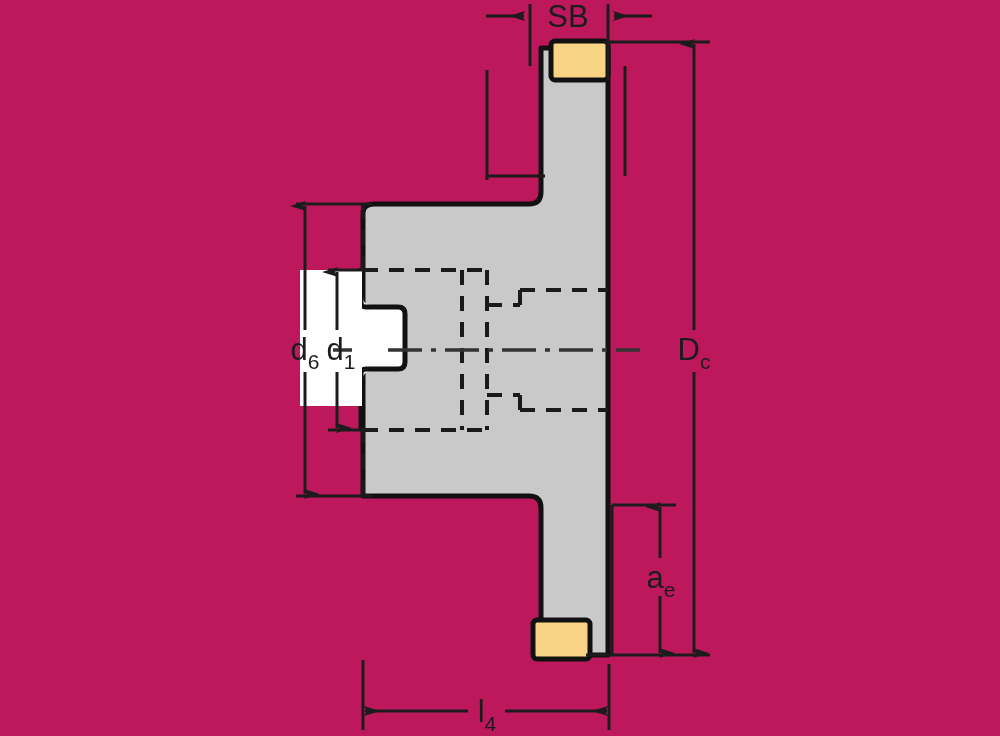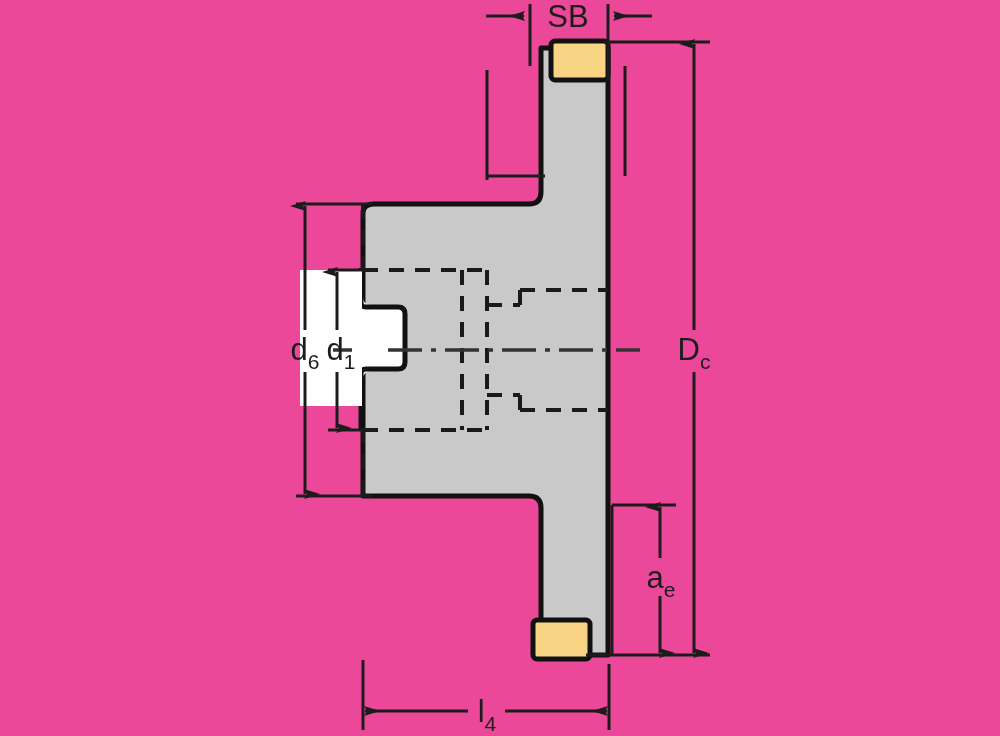--- a/index.html
+++ b/index.html
@@ -8,21 +8,21 @@
     padding: 0;
     background: #ffffff;
   }
   body {
     font-family: "Liberation Sans", sans-serif;
   }
   #drawing-root {
     position: relative;
     width: 1000px;
     height: 736px;
-    background: #ec4899;
+    background: #be185d;
     overflow: hidden;
     text-align: center;
   }
   #drawing-svg {
     position: absolute;
     left: 0;
     top: 0;
     width: 1000px;
     height: 736px;
     display: block;

